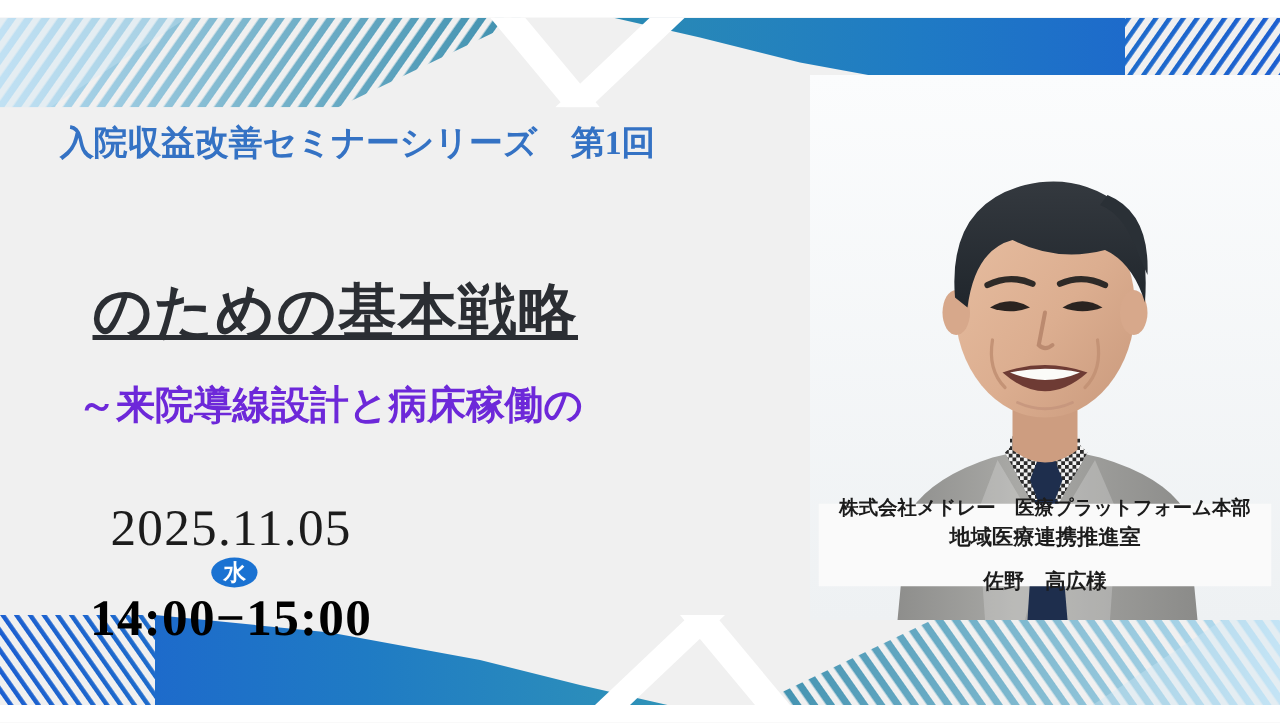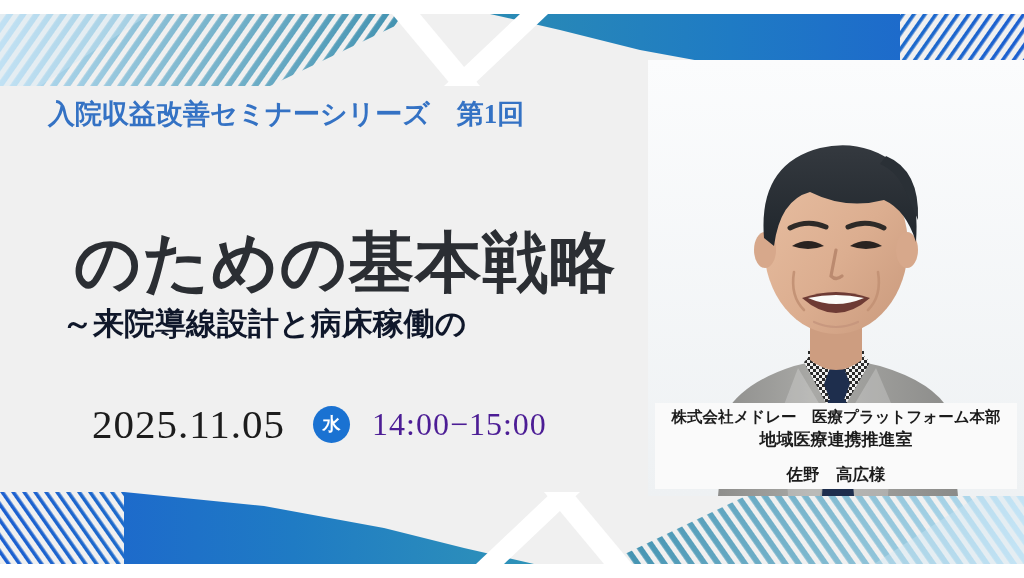--- a/index.html
+++ b/index.html
@@ -61,41 +61,42 @@
   }
 
   .title-line {
     position: absolute;
     font-weight: bold;
     color: #2b2e33;
     white-space: nowrap;
     letter-spacing: 1px;
   }
   .title-line.l1 { left: 74px; top: 136px; font-size: 63px; }
-  .title-line.l2 { left: 74px; top: 218px; font-size: 66px; }
+  .title-line.l2 { left: 74px; top: 218px; font-size: 47px; text-decoration: underline; }
 
   .sub-line {
     position: absolute;
     font-weight: bold;
-    color: #0f172a;
+    color: #6d28d9;
     white-space: nowrap;
     font-size: 31px;
     letter-spacing: 0px;
   }
   .sub-line.s1 { left: 62px; top: 303px; }
   .sub-line.s2 { left: 88px; top: 343px; }
 
   
   .date-row {
     position: absolute;
-    left: 92px;
+    left: 72px;
     top: 398px;
     display: flex;
     align-items: center;
     height: 52px;
+    flex-direction: column;
   }
   .date-text {
     font-size: 41px;
     color: #1c1c1c;
     letter-spacing: 1px;
     white-space: nowrap;
   }
   .weekday-badge {
     width: 37px;
     height: 37px;
@@ -104,45 +105,46 @@
     color: #ffffff;
     font-size: 18px;
     font-weight: bold;
     display: flex;
     align-items: center;
     justify-content: center;
     margin: 0 22px 0 28px;
     font-family: "Liberation Sans", sans-serif;
   }
   .time-text {
-    font-size: 32px;
-    color: #4c1d95;
+    font-size: 41px;
+    color: #000000;
     letter-spacing: 1px;
     white-space: nowrap;
+    font-weight: bold;
   }
 
   
   .portrait-wrap {
     position: absolute;
     left: 648px;
     top: 60px;
     width: 376px;
     height: 436px;
     z-index: 25;
     overflow: hidden;
   }
   .portrait-wrap svg { display: block; }
 
   
   .speaker-box {
     position: absolute;
     left: 655px;
     top: 403px;
     width: 362px;
-    height: 86px;
+    height: 66px;
     background: #fafafa;
     z-index: 30;
     display: flex;
     flex-direction: column;
     align-items: center;
     justify-content: center;
     gap: 3px;
   }
   .speaker-line {
     font-size: 16px;

